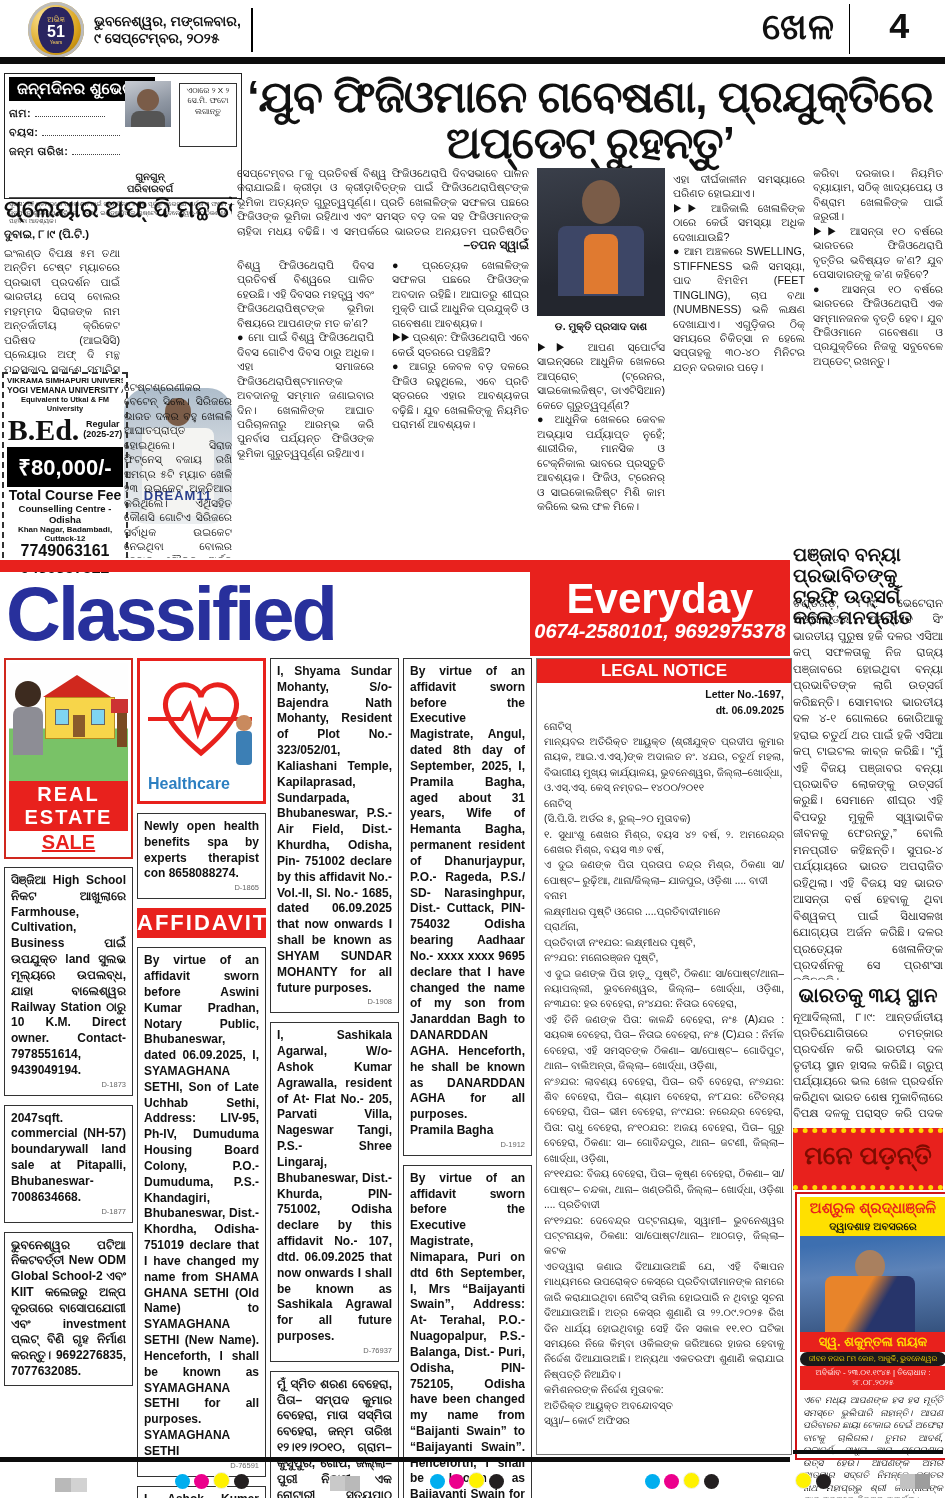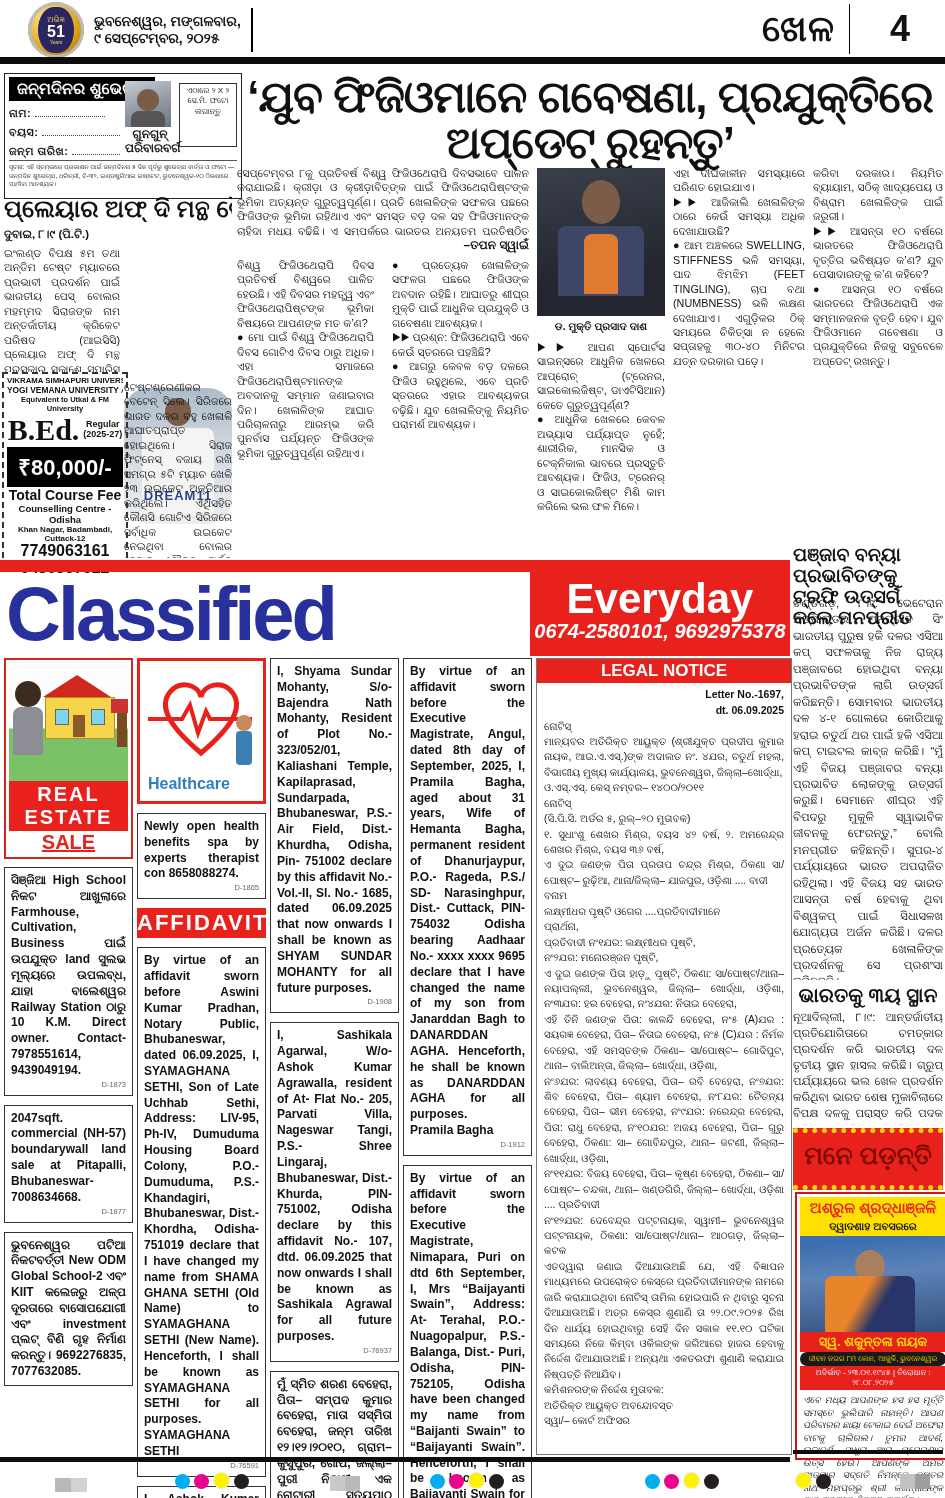--- a/index.html
+++ b/index.html
@@ -11,21 +11,21 @@
   .pre{white-space:pre-line;}
   
   .logo-ring{width:56px;height:56px;border-radius:50%;background:radial-gradient(circle at 35% 30%,#ffe9a0,#d8a018 60%,#8a6400);
              display:flex;align-items:center;justify-content:center;box-shadow:0 0 0 3px #bbb inset;}
   .logo-oval{width:36px;height:46px;border-radius:50%/58%;background:#2a2560;color:#fff;text-align:center;
              display:flex;flex-direction:column;justify-content:center;line-height:1;}
   .logo-oval .top{font-size:8px;color:#ffd45e;}
   .logo-oval .num{font-size:16px;font-weight:bold;}
   .logo-oval .yrs{font-size:5px;color:#ffd45e;}
   .mast-date{font-size:14px;font-weight:bold;line-height:1.25;}
-  .mast-sec{font-size:36px;font-weight:bold;letter-spacing:1px;}
+  .mast-sec{font-size:36px;font-weight:bold;letter-spacing:1px;font-family:Liberation Mono, monospace;}
   
   .bday{border:1.5px solid #222;}
   .bday-title{background:#000;color:#fff;font-weight:bold;font-size:16px;padding:3px 8px;display:inline-block;}
   .bday-field{font-size:11px;font-weight:bold;margin-top:6px;letter-spacing:.5px;}
   .dotline{border-bottom:1px dotted #444;display:inline-block;}
   .bday-foot{font-size:6.3px;border-top:1px solid #555;padding-top:2px;line-height:1.35;color:#222;}
   .photo-slot{border:1px solid #333;font-size:8px;text-align:center;padding:2px;line-height:1.3;}
   
   .lead-head{font-size:44px;font-weight:800;text-align:center;line-height:1.05;letter-spacing:-1px;}
   .story-head{font-weight:800;line-height:1.1;}
@@ -100,21 +100,21 @@
       <div style="flex:1;">
         <div class="bday-field"><span>ନାମ:</span> <span class="dotline" style="width:70px;"></span></div>
         <div class="bday-field"><span>ବୟସ:</span> <span class="dotline" style="width:78px;"></span></div>
         <div class="bday-field"><span>ଜନ୍ମ ତାରିଖ:</span> <span class="dotline" style="width:48px;"></span></div>
       </div>
       <div style="width:50px;text-align:center;">
         <div class="ph" style="width:46px;height:46px;margin-top:-20px;">
           <div class="head" style="width:22px;height:22px;left:12px;top:8px;"></div>
           <div class="torso" style="width:34px;height:18px;left:6px;top:30px;background:#555;"></div>
         </div>
-        <div class="caption" style="font-size:12px;">
+        <div class="caption" style="font-size:10px;margin-top:44px;">
           <span>ଗୁନଗୁନ୍</span><br><span>ପରିବାରବର୍ଗ</span>
         </div>
       </div>
       <div class="photo-slot" style="width:52px;height:58px;margin-top:-18px;">ଏଠାରେ ୨ X ୨ ସେ.ମି. ଫଟୋ ଲଗାନ୍ତୁ</div>
     </div>
     <div class="bday-foot" style="margin-top:2px;">ସୂଚନା: ଏହି ସ୍ତମ୍ଭରେ ପ୍ରକାଶନ ପାଇଁ ଜନ୍ମଦିନର ୫ ଦିନ ପୂର୍ବରୁ ଶୁଭେଚ୍ଛା ବାର୍ତ୍ତା ଓ ଫଟୋ — ଜନ୍ମଦିନ ଶୁଭେଚ୍ଛା, ଧରିତ୍ରୀ, ବି-୩୨, ଇଣ୍ଡଷ୍ଟ୍ରିଆଲ ଇଷ୍ଟେଟ, ଭୁବନେଶ୍ୱର-୧୦ ଠିକଣାରେ ପହଞ୍ଚିବା ଆବଶ୍ୟକ।</div>
   </div>
 
   <div class="abs lead-head" style="left:240px;top:74px;width:700px;height:86px;">‘ଯୁବ ଫିଜିଓମାନେ ଗବେଷଣା, ପ୍ରଯୁକ୍ତିରେ ଅପ୍‌ଡେଟ୍ ରୁହନ୍ତୁ’</div>
 
@@ -127,21 +127,21 @@
 ● ମୋ ପାଇଁ ବିଶ୍ୱ ଫିଜିଓଥେରାପି ଦିବସ ଗୋଟିଏ ଦିବସ ଠାରୁ ଅଧିକ। ଏହା ସମାଜରେ ଫିଜିଓଥେରାପିଷ୍ଟମାନଙ୍କ ଅବଦାନକୁ ସମ୍ମାନ ଜଣାଇବାର ଦିନ। ଖେଳାଳିଙ୍କ ଆଘାତ ପରିଚାଳନାରୁ ଆରମ୍ଭ କରି ପୁନର୍ବାସ ପର୍ଯ୍ୟନ୍ତ ଫିଜିଓଙ୍କ ଭୂମିକା ଗୁରୁତ୍ୱପୂର୍ଣ୍ଣ ରହିଥାଏ।</div>
 
   <div class="abs ph" style="left:537px;top:168px;width:128px;height:148px;background:linear-gradient(170deg,#3a3f4a,#23262e 70%);">
     <div class="head" style="width:38px;height:44px;left:45px;top:12px;"></div>
     <div class="torso" style="width:86px;height:70px;left:21px;top:58px;background:#3d4666;"></div>
     <div class="torso" style="width:34px;height:60px;left:47px;top:66px;background:#e07a30;"></div>
   </div>
   <div class="abs caption" style="left:537px;top:320px;width:128px;">ଡ. ମୁକ୍ତି ପ୍ରସାଦ ଦାଶ</div>
   <div class="abs body-txt just pre" style="left:537px;top:340px;width:128px;height:216px;overflow:hidden;">▶▶ ଆପଣ ସ୍ପୋର୍ଟସ ସାଇନ୍ସରେ ଆଧୁନିକ ଖେଳରେ ଆପ୍ରୋଚ୍ (ଟ୍ରେନର, ସାଇକୋଲଜିଷ୍ଟ, ଡାଏଟିସିଆନ) କେତେ ଗୁରୁତ୍ୱପୂର୍ଣ୍ଣ?
 ● ଆଧୁନିକ ଖେଳରେ କେବଳ ଅଭ୍ୟାସ ପର୍ଯ୍ୟାପ୍ତ ନୁହେଁ; ଶାରୀରିକ, ମାନସିକ ଓ ଟେକ୍ନିକାଲ ଭାବରେ ପ୍ରସ୍ତୁତି ଆବଶ୍ୟକ। ଫିଜିଓ, ଟ୍ରେନର୍ ଓ ସାଇକୋଲଜିଷ୍ଟ ମିଶି କାମ କରିଲେ ଭଲ ଫଳ ମିଳେ।</div>
-  <div class="abs body-txt just pre" style="left:673px;top:166px;width:132px;height:390px;overflow:hidden;">ଏହା ଦୀର୍ଘକାଳୀନ ସମସ୍ୟାରେ ପରିଣତ ହୋଇଯାଏ।
+  <div class="abs body-txt just pre" style="left:673px;top:172px;width:132px;height:390px;overflow:hidden;">ଏହା ଦୀର୍ଘକାଳୀନ ସମସ୍ୟାରେ ପରିଣତ ହୋଇଯାଏ।
 ▶▶ ଆଜିକାଲି ଖେଳାଳିଙ୍କ ଠାରେ କେଉଁ ସମସ୍ୟା ଅଧିକ ଦେଖାଯାଉଛି?
 ● ଆମ ଅଞ୍ଚଳରେ SWELLING, STIFFNESS ଭଳି ସମସ୍ୟା, ପାଦ ଝିମଝିମ (FEET TINGLING), ଚାପ ବଥା (NUMBNESS) ଭଳି ଲକ୍ଷଣ ଦେଖାଯାଏ। ଏଗୁଡ଼ିକର ଠିକ୍ ସମୟରେ ଚିକିତ୍ସା ନ ହେଲେ ସପ୍ତାହକୁ ୩୦-୪୦ ମିନିଟର ଯତ୍ନ ଦରକାର ପଡ଼େ।</div>
   <div class="abs body-txt just pre" style="left:813px;top:166px;width:130px;height:372px;overflow:hidden;">କରିବା ଦରକାର। ନିୟମିତ ବ୍ୟାୟାମ, ସଠିକ୍ ଖାଦ୍ୟପେୟ ଓ ବିଶ୍ରାମ ଖେଳାଳିଙ୍କ ପାଇଁ ଜରୁରୀ।
 ▶▶ ଆସନ୍ତା ୧୦ ବର୍ଷରେ ଭାରତରେ ଫିଜିଓଥେରାପି ବୃତ୍ତିର ଭବିଷ୍ୟତ କ’ଣ? ଯୁବ ପେସାଦାରଙ୍କୁ କ’ଣ କହିବେ?
 ● ଆସନ୍ତା ୧୦ ବର୍ଷରେ ଭାରତରେ ଫିଜିଓଥେରାପି ଏକ ସମ୍ମାନଜନକ ବୃତ୍ତି ହେବ। ଯୁବ ଫିଜିଓମାନେ ଗବେଷଣା ଓ ପ୍ରଯୁକ୍ତିରେ ନିଜକୁ ସବୁବେଳେ ଅପ୍‌ଡେଟ୍ ରଖନ୍ତୁ।</div>
 
   <div class="abs story-head" style="left:4px;top:196px;width:228px;font-size:24px;white-space:nowrap;overflow:hidden;">ପ୍ଲେୟାର ଅଫ୍ ଦି ମନ୍ଥ ଦୌଡ଼ରେ ସିରାଜ</div>
   <div class="abs dateline" style="left:4px;top:228px;">ଦୁବାଇ, ୮।୯ (ପି.ଟି.)</div>
   <div class="abs body-txt just" style="left:4px;top:246px;width:116px;height:126px;overflow:hidden;">ଇଂଲଣ୍ଡ ବିପକ୍ଷ ୫ମ ତଥା ଅନ୍ତିମ ଟେଷ୍ଟ ମ୍ୟାଚରେ ପ୍ରଭାବୀ ପ୍ରଦର୍ଶନ ପାଇଁ ଭାରତୀୟ ପେସ୍ ବୋଲର ମହମ୍ମଦ ସିରାଜଙ୍କ ନାମ ଅନ୍ତର୍ଜାତୀୟ କ୍ରିକେଟ ପରିଷଦ (ଆଇସିସି) ପ୍ଲେୟାର ଅଫ୍ ଦି ମନ୍ଥ ପୁରସ୍କାର ସକାଶେ ସୁପାରିସ କରାଯାଇଛି। ପୁରସ୍କାର ଦୌଡ଼ରେ ରହିଥିବା ଅନ୍ୟ ଦୁଇ ଖେଳାଳି ହେଲେ ନ୍ୟୁଜିଲାଣ୍ଡର ମ୍ୟାଟ୍ ହେନ୍ରୀ ଓ</div>
   <div class="abs ph" style="left:124px;top:240px;width:108px;height:136px;background:linear-gradient(180deg,#aebdcb,#d8dde2 55%,#eceff1);border-radius:24px;">

